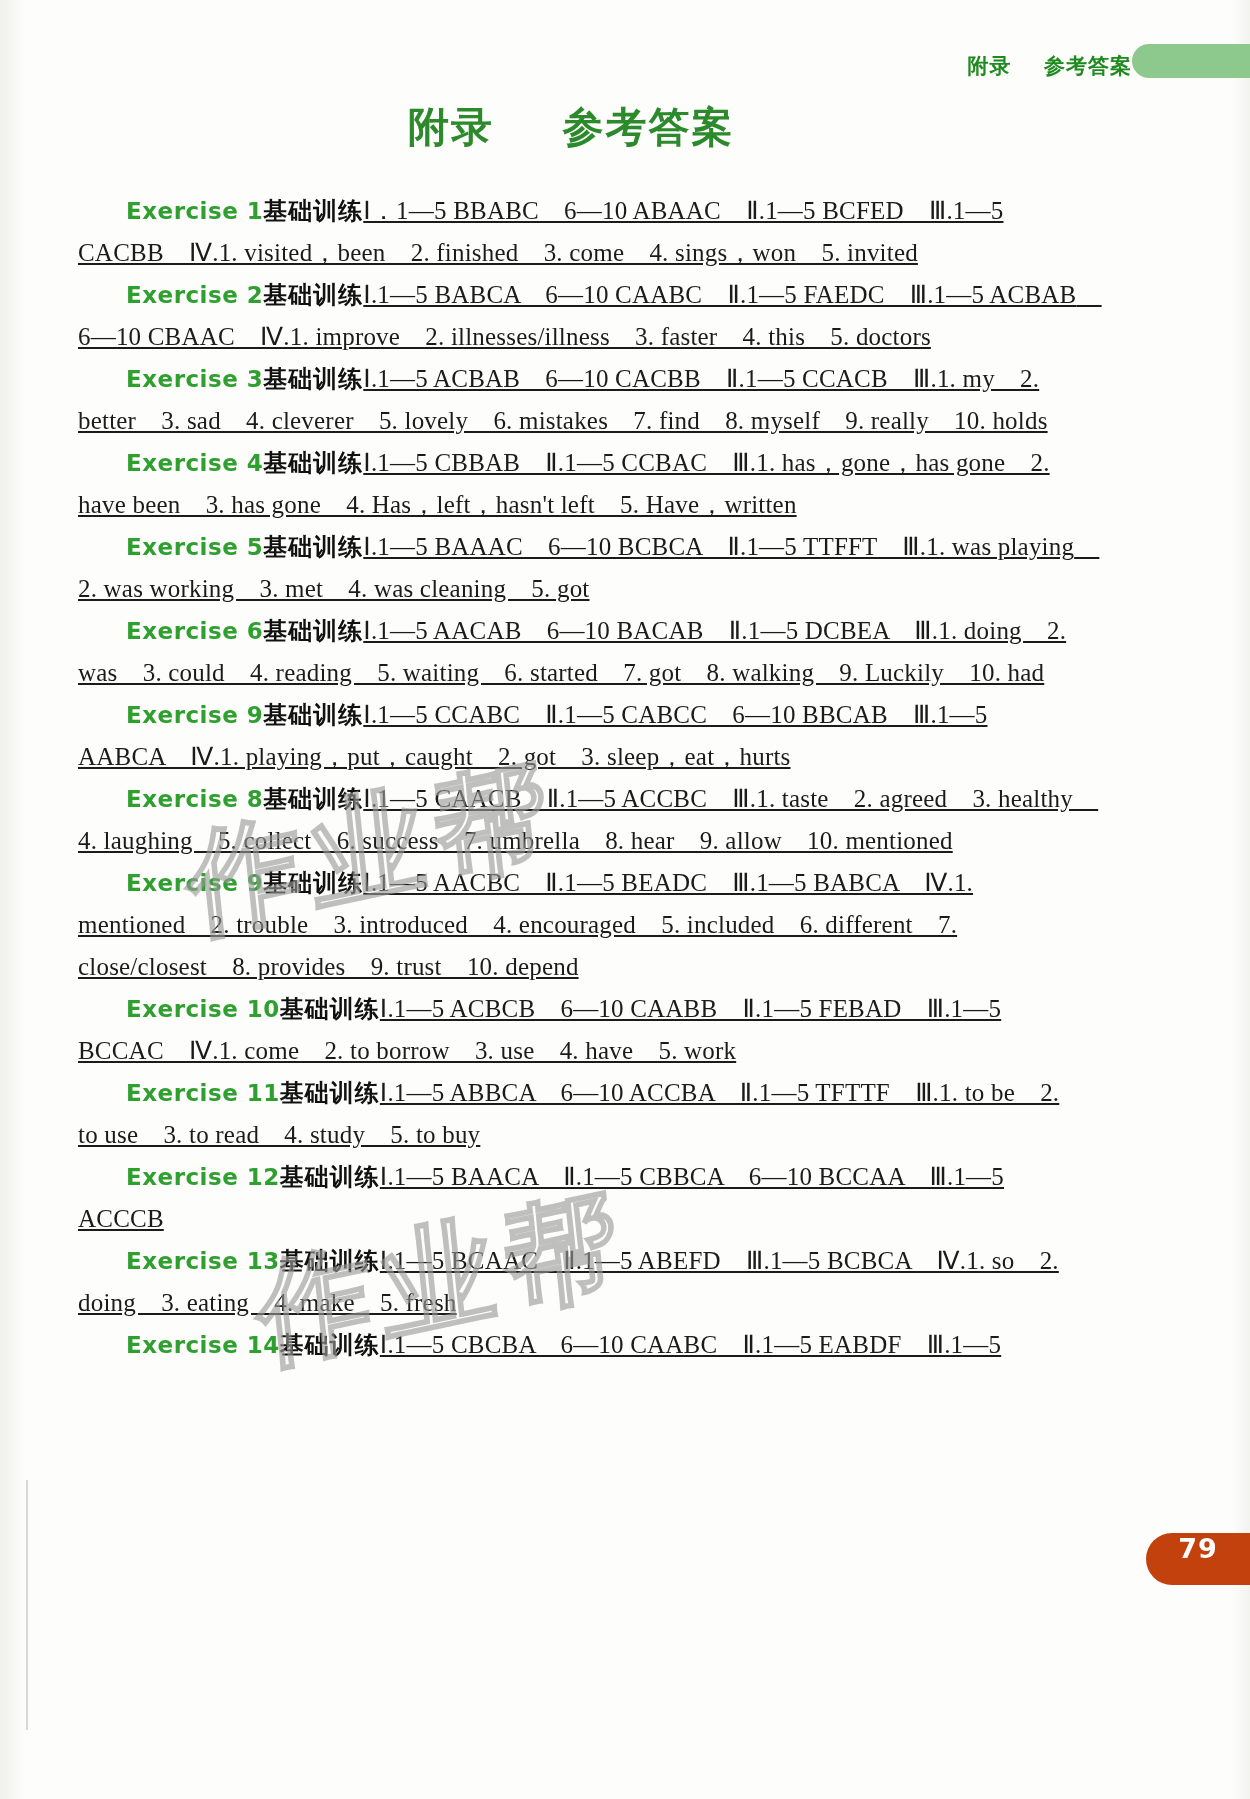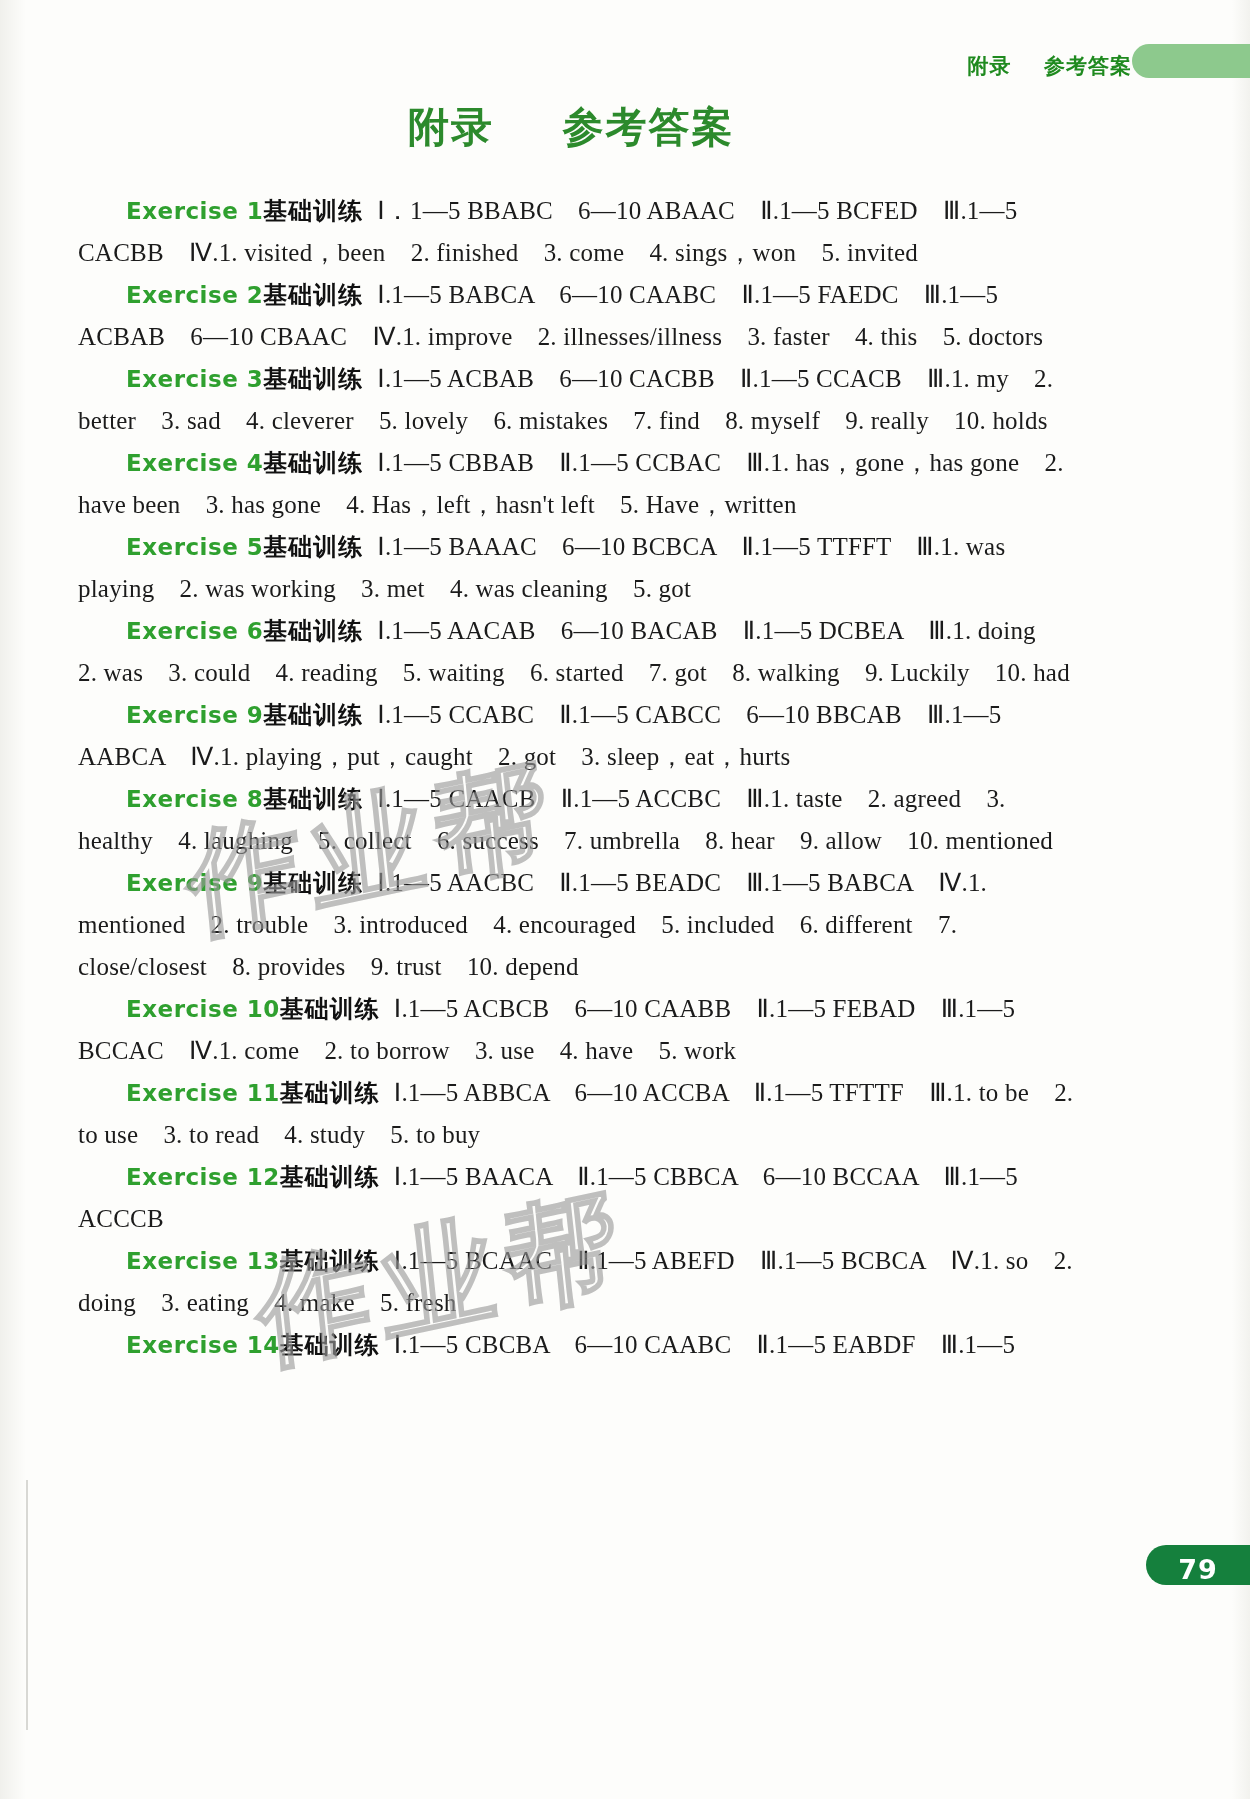--- a/index.html
+++ b/index.html
@@ -78,21 +78,21 @@
     letter-spacing:0.5px;
   }
   .ex-cn{
     font-family:"DejaVu Sans", sans-serif;
     font-weight:bold;
     font-size:24px;
     color:#111;
     letter-spacing:1px;
   }
   .ans{
-    margin-left:14px;
+    text-decoration:underline;
   }
 
   
   .watermark{
     position:absolute;
     left:150px;top:770px;
     width:760px;height:680px;
     pointer-events:none;
     opacity:.62;
   }
@@ -106,24 +106,24 @@
     -webkit-text-stroke:2px #9a9a9a;
     white-space:nowrap;
     transform-origin:left top;
   }
   .wm1{left:30px;top:40px;transform:rotate(-12deg) skewX(-6deg);}
   .wm2{left:100px;top:470px;transform:rotate(-12deg) skewX(-6deg);}
 
   
   .pagenum-box{
     position:absolute;right:0;bottom:214px;
-    width:104px;height:40px;
-    background:#15803d;
+    width:104px;height:52px;
+    background:#c2410c;
     border-radius:28px 0 0 28px;
-    display:flex;align-items:flex-end;justify-content:center;
+    display:flex;align-items:flex-start;justify-content:center;
   }
   .pagenum{
     font-family:"DejaVu Sans", sans-serif;
     font-weight:bold;
     font-size:27px;
     color:#ffffff;
     letter-spacing:1px;
   }
 
   .binding{

